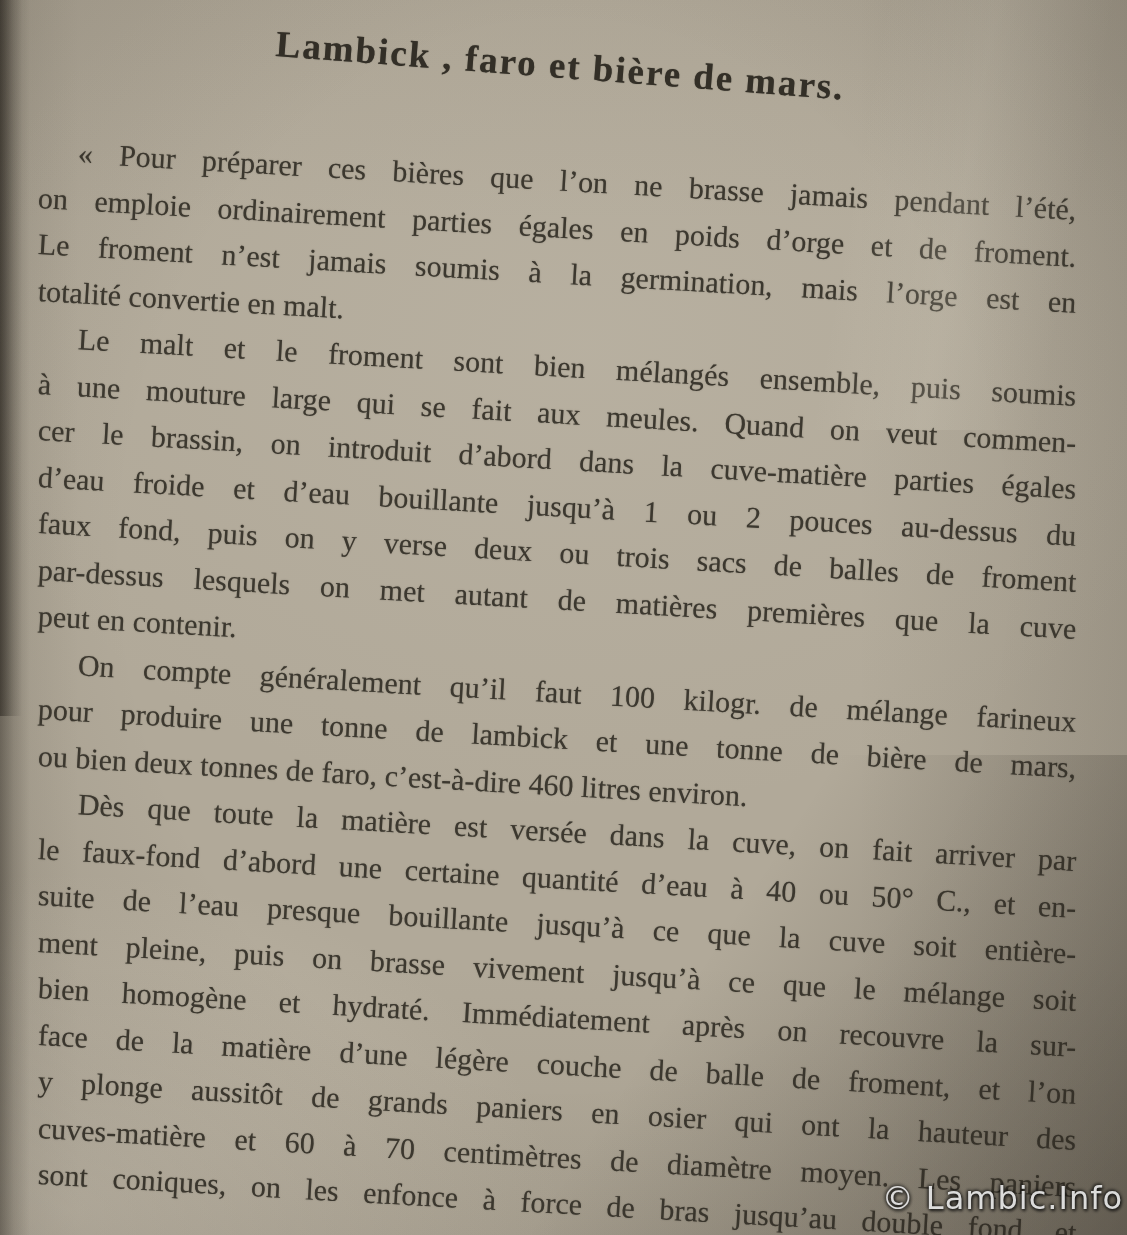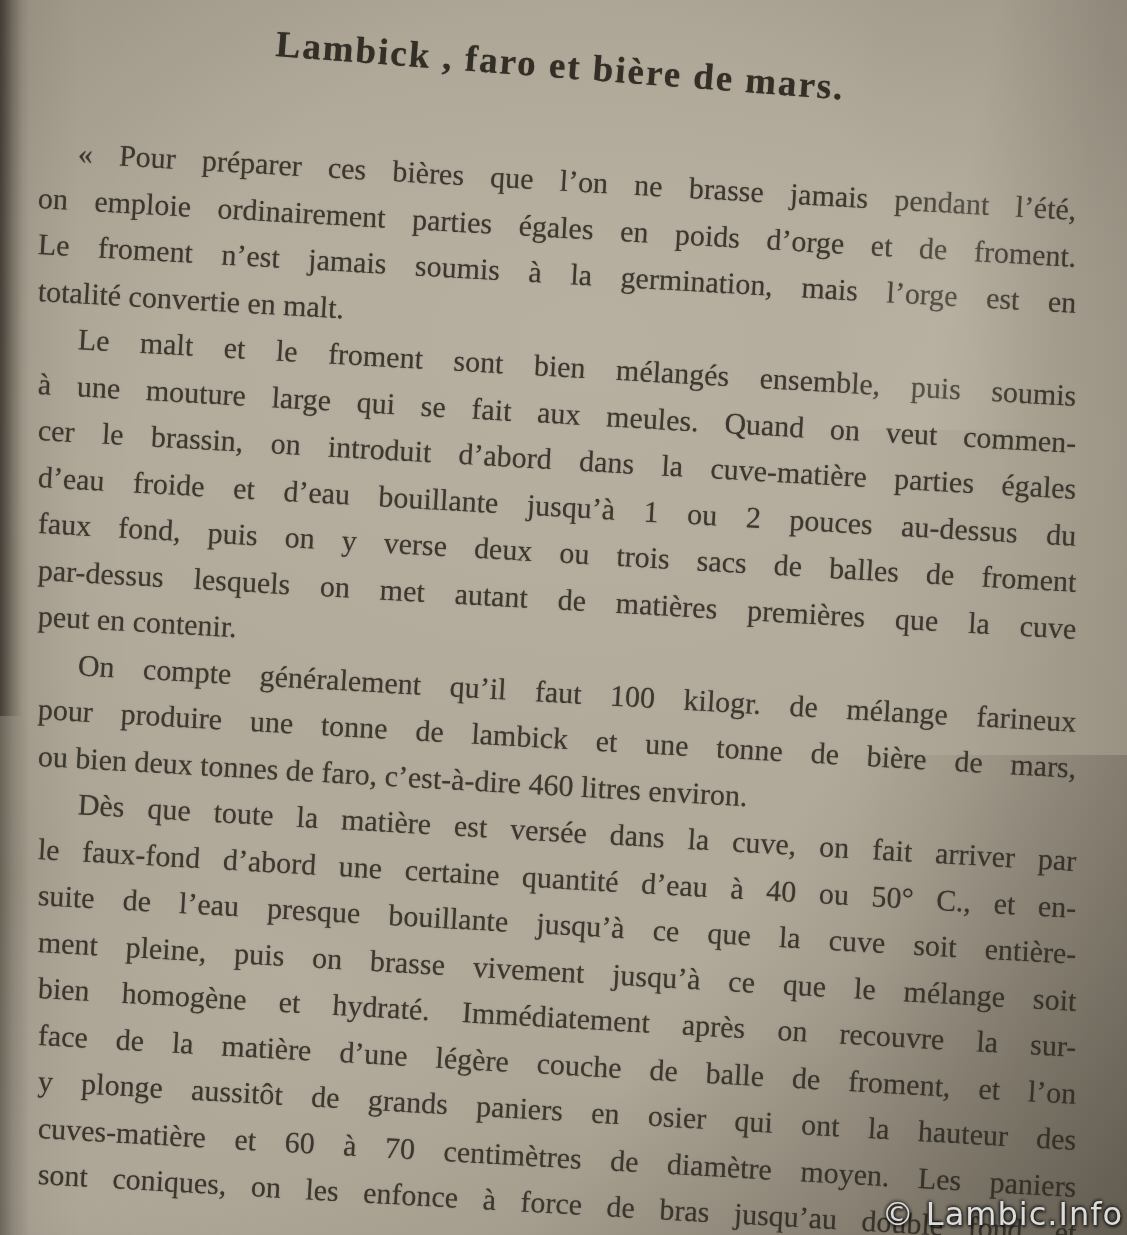--- a/index.html
+++ b/index.html
@@ -64,21 +64,21 @@
     text-align:justify;
     text-align-last:justify;
     transform:rotate(3.25deg);
     transform-origin:0 50%;
     text-shadow:0 0 1.2px rgba(60,56,48,0.55);
   }
   .line.indent { padding-left:40px; }
   .line.end { text-align-last:left; }
 
   .watermark {
-    position:absolute; right:4px; bottom:2px;
+    position:absolute; right:4px; bottom:18px;
     font-family:"DejaVu Sans","Liberation Sans",sans-serif;
     font-size:32px;
     letter-spacing:1px;
     color:#e2e2e2;
     opacity:0.95;
     text-shadow:
       0 0 4px rgba(10,10,10,0.9),
       1px 2px 3px rgba(10,10,10,0.8),
       -1px -1px 3px rgba(10,10,10,0.6);
   }

